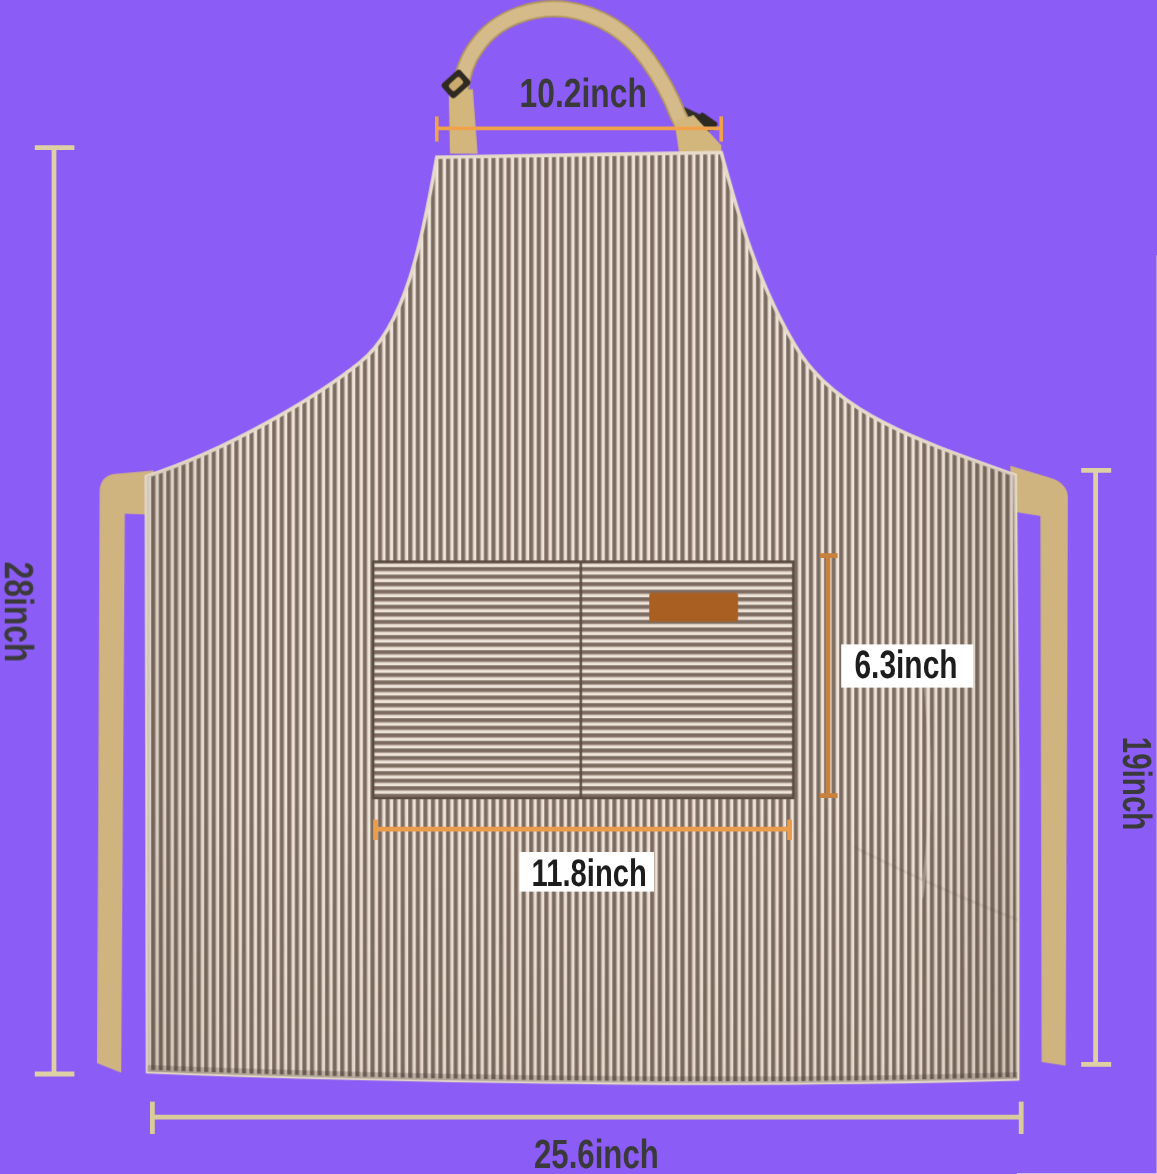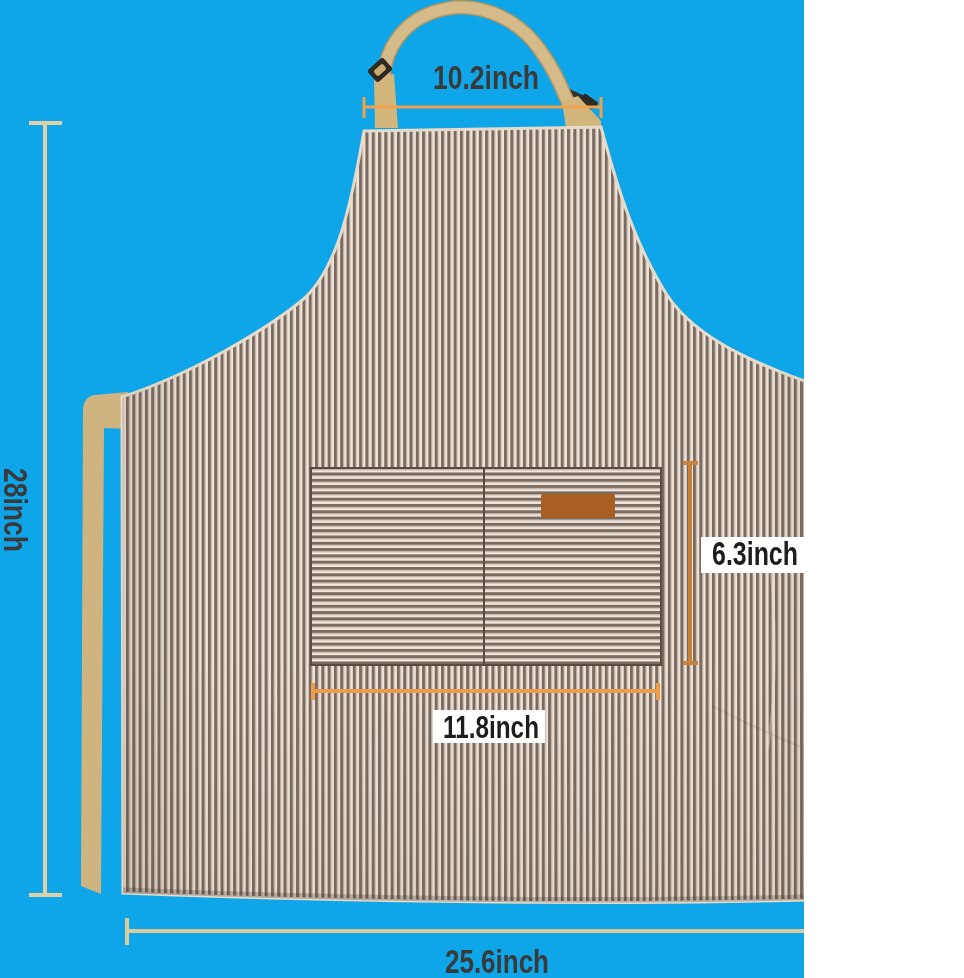--- a/index.html
+++ b/index.html
@@ -1,16 +1,16 @@
 <!DOCTYPE html>
 <html><head>
 <meta charset="utf-8">
 <style>
   html,body{margin:0;padding:0;background:#ffffff;}
-  .stage{position:relative;width:804px;height:978px;background:#0ea5e9;overflow:hidden;
+  .stage{position:relative;width:964px;height:978px;background:#8b5cf6;overflow:hidden;
          font-family:"Liberation Sans",sans-serif;}
   svg{position:absolute;left:0;top:0;}
 </style>
 </head>
 <body>
 <div class="stage">
 <svg width="964" height="978" viewBox="0 0 964 978" xmlns="http://www.w3.org/2000/svg">
   <defs>
     <pattern id="vstripe" width="6.3" height="12" patternUnits="userSpaceOnUse">
       <rect x="0" y="0" width="6.3" height="12" fill="#efe5da"></rect>

